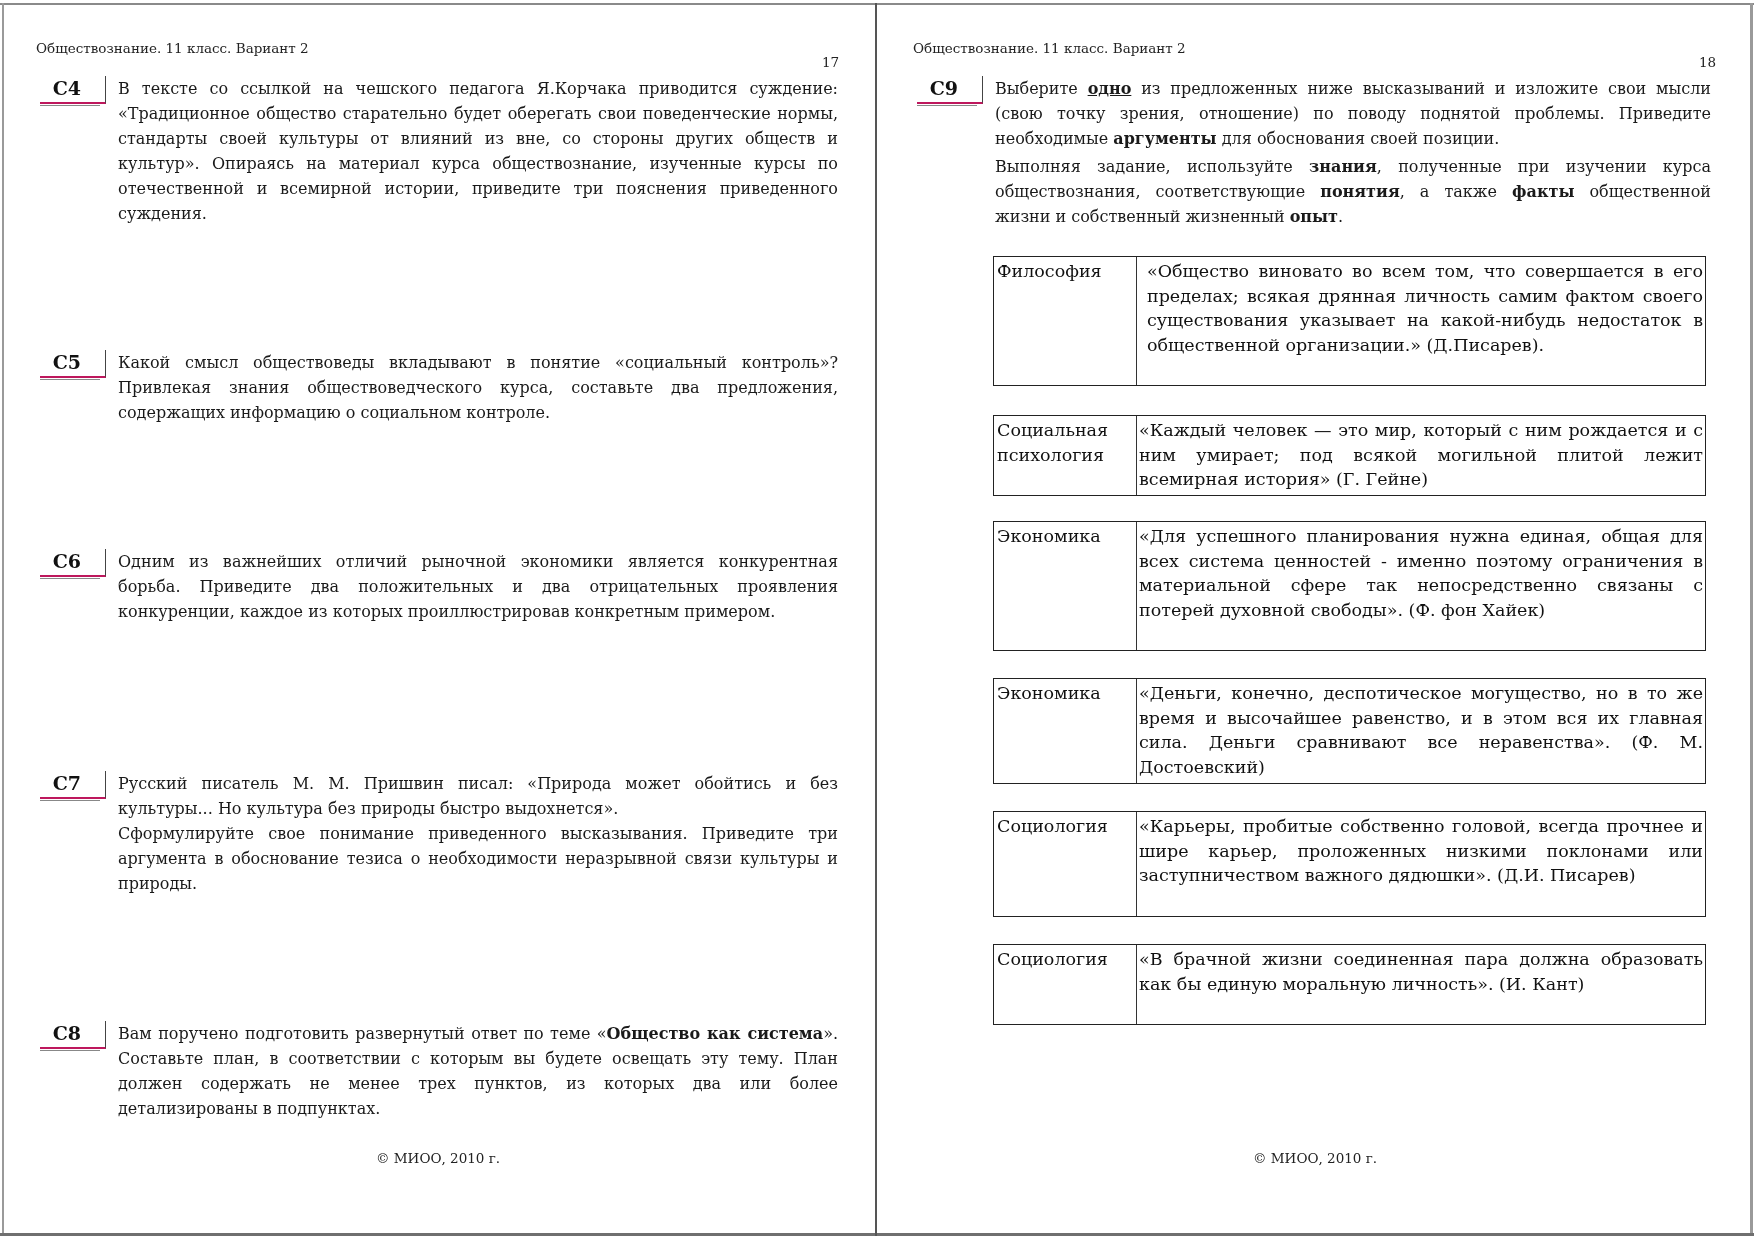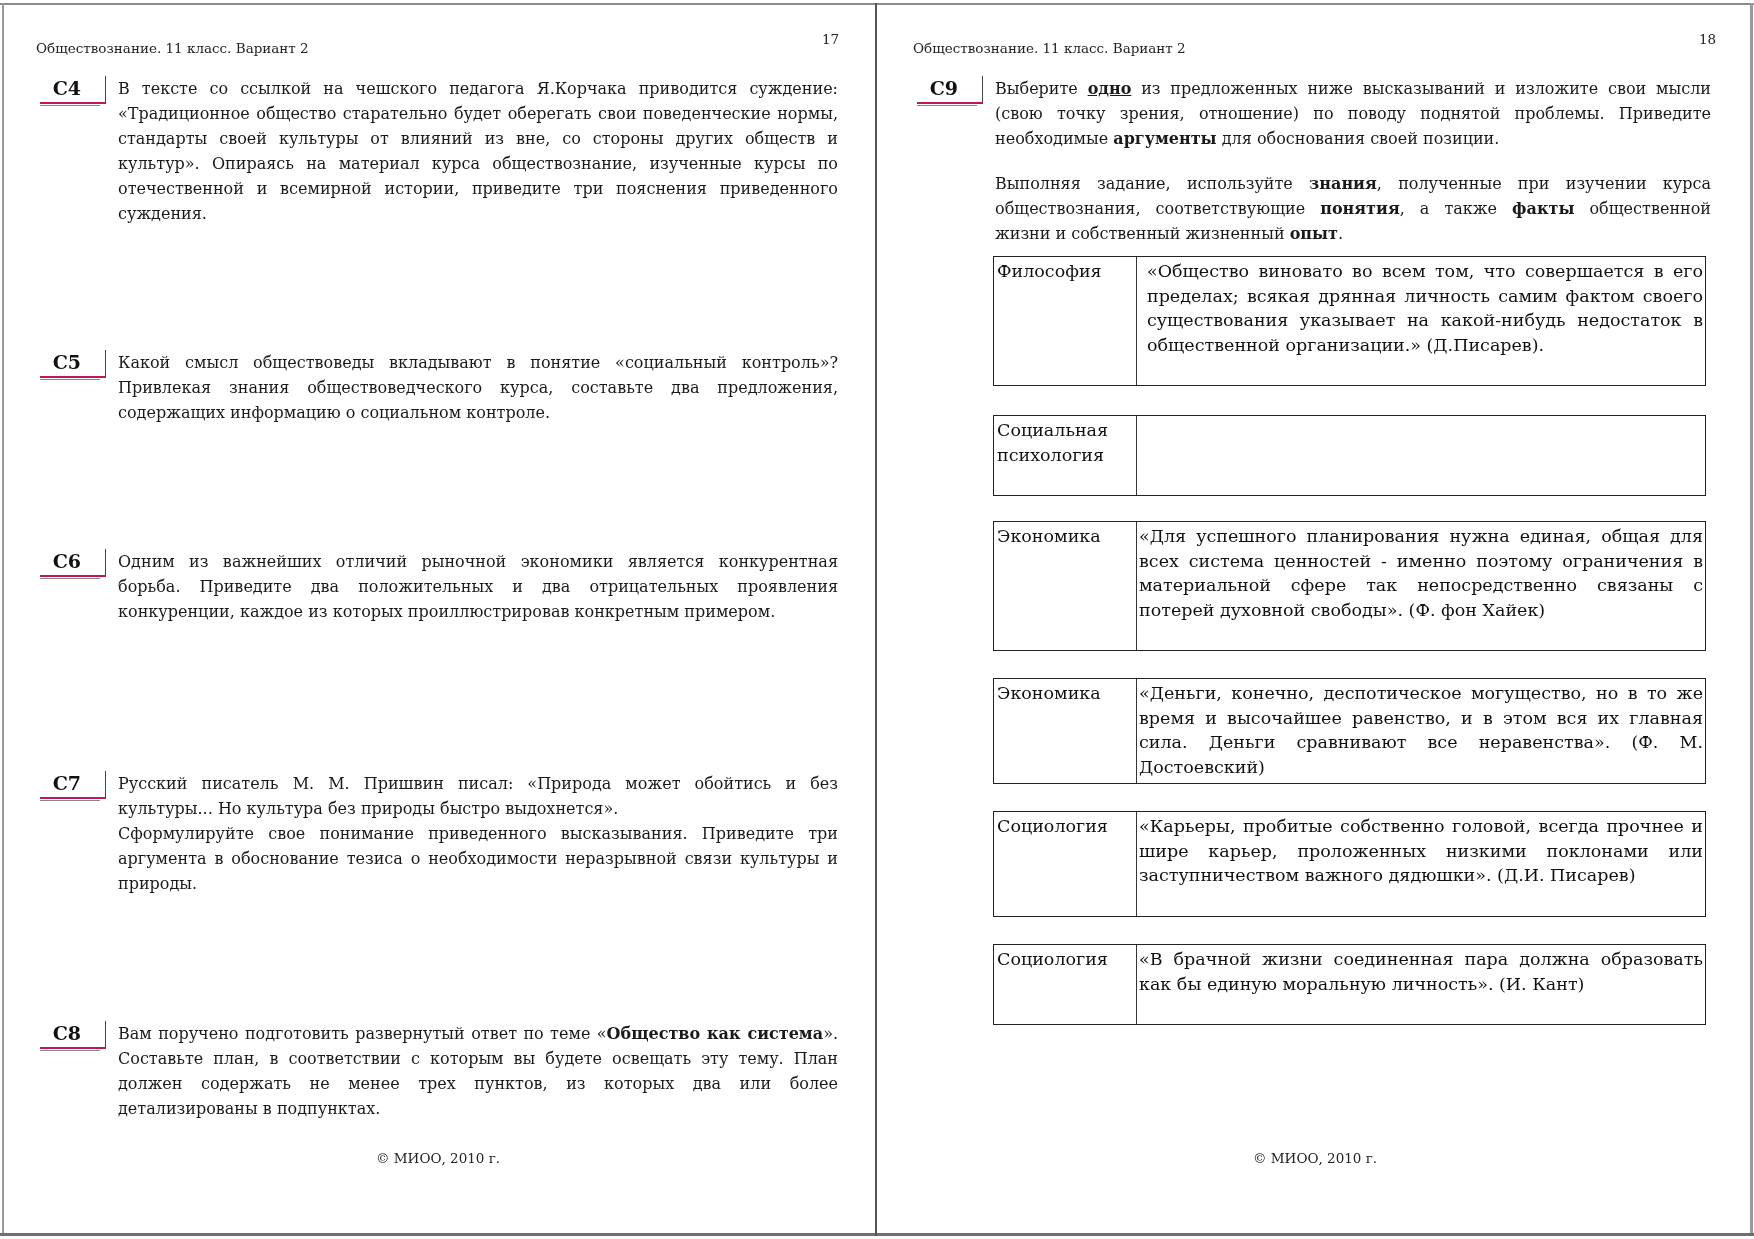--- a/index.html
+++ b/index.html
@@ -13,21 +13,21 @@
   .frame-right { position: absolute; left: 1750px; top: 3px; width: 3px; height: 1233px; background: #9a9a9a; }
   .divider { position: absolute; left: 875px; top: 3px; width: 2px; height: 1233px; background: #555; }
 
   .page { position: absolute; top: 0; height: 937px; }
   .page-left { left: 0; width: 876px; }
   .page-right { left: 877px; width: 873px; }
 
   .running-head { position: absolute; top: 40px; font-size: 13.5px; color: #222; }
   .page-left .running-head { left: 36px; }
   .page-right .running-head { left: 36px; }
-  .page-num { position: absolute; top: 31px; font-size: 13.5px; color: #222; }
+  .page-num { position: absolute; top: 54px; font-size: 13.5px; color: #222; }
   .page-left .page-num { left: 822px; }
   .page-right .page-num { left: 822px; }
 
   .task { position: absolute; }
   .task-label {
     position: absolute; left: 0; top: 0; width: 66px; height: 28px;
     border-bottom: 2px solid #be185d; border-right: 1.5px solid #444;
     text-align: right; padding-right: 24px;
     font-weight: bold; font-size: 19px; line-height: 24px;
   }
@@ -108,32 +108,33 @@
     <div class="footer">© МИОО, 2010 г.</div>
   </div>
 
   <div class="page page-right">
     <div class="running-head">Обществознание. 11 класс. Вариант 2</div>
     <div class="page-num">18</div>
 
     <div class="task" style="left:40px; top:76px; width:800px;">
       <div class="task-label">С9</div>
       <div class="task-text" style="width:716px;">
-        <p style="margin-bottom:20px;"><span>Выберите </span><u>одно</u><span> из предложенных ниже высказываний и изложите свои мысли (свою точку зрения, отношение) по поводу поднятой проблемы. Приведите необходимые </span><b>аргументы</b><span> для обоснования своей позиции.</span></p>
+        <p style="margin-bottom:3px;"><span>Выберите </span><u>одно</u><span> из предложенных ниже высказываний и изложите свои мысли (свою точку зрения, отношение) по поводу поднятой проблемы. Приведите необходимые </span><b>аргументы</b><span> для обоснования своей позиции.</span></p>
         <p><span>Выполняя задание, используйте </span><b>знания</b><span>, полученные при изучении курса  обществознания, соответствующие </span><b>понятия</b><span>, а также </span><b>факты</b><span> общественной жизни и собственный жизненный </span><b>опыт</b><span>.</span></p>
       </div>
     </div>
 
     <div class="quote-table" style="top:256px; height:130px;gap:8px;">
       <div class="quote-topic">Философия</div>
       <div class="quote-text">«Общество виновато во всем том, что совершается в его пределах; всякая дрянная личность самим фактом своего существования указывает на какой-нибудь недостаток в общественной организации.» (Д.Писарев).</div>
     </div>
 
     <div class="quote-table" style="top:415px; height:81px;">
       <div class="quote-topic">Социальная психология</div>
+      <div class="quote-text">«Каждый человек — это мир, который с ним рождается и с ним умирает; под всякой могильной плитой лежит всемирная история» (Г. Гейне)</div>
     </div>
 
     <div class="quote-table" style="top:521px; height:130px;">
       <div class="quote-topic">Экономика</div>
       <div class="quote-text">«Для успешного планирования нужна единая, общая для всех система ценностей - именно поэтому ограничения в материальной сфере так непосредственно связаны с потерей духовной свободы». (Ф. фон Хайек)</div>
     </div>
 
     <div class="quote-table" style="top:678px; height:106px;">
       <div class="quote-topic">Экономика</div>
       <div class="quote-text">«Деньги, конечно, деспотическое могущество, но в то же время и высочайшее равенство, и в этом вся их главная сила. Деньги сравнивают все неравенства». (Ф. М. Достоевский)</div>

